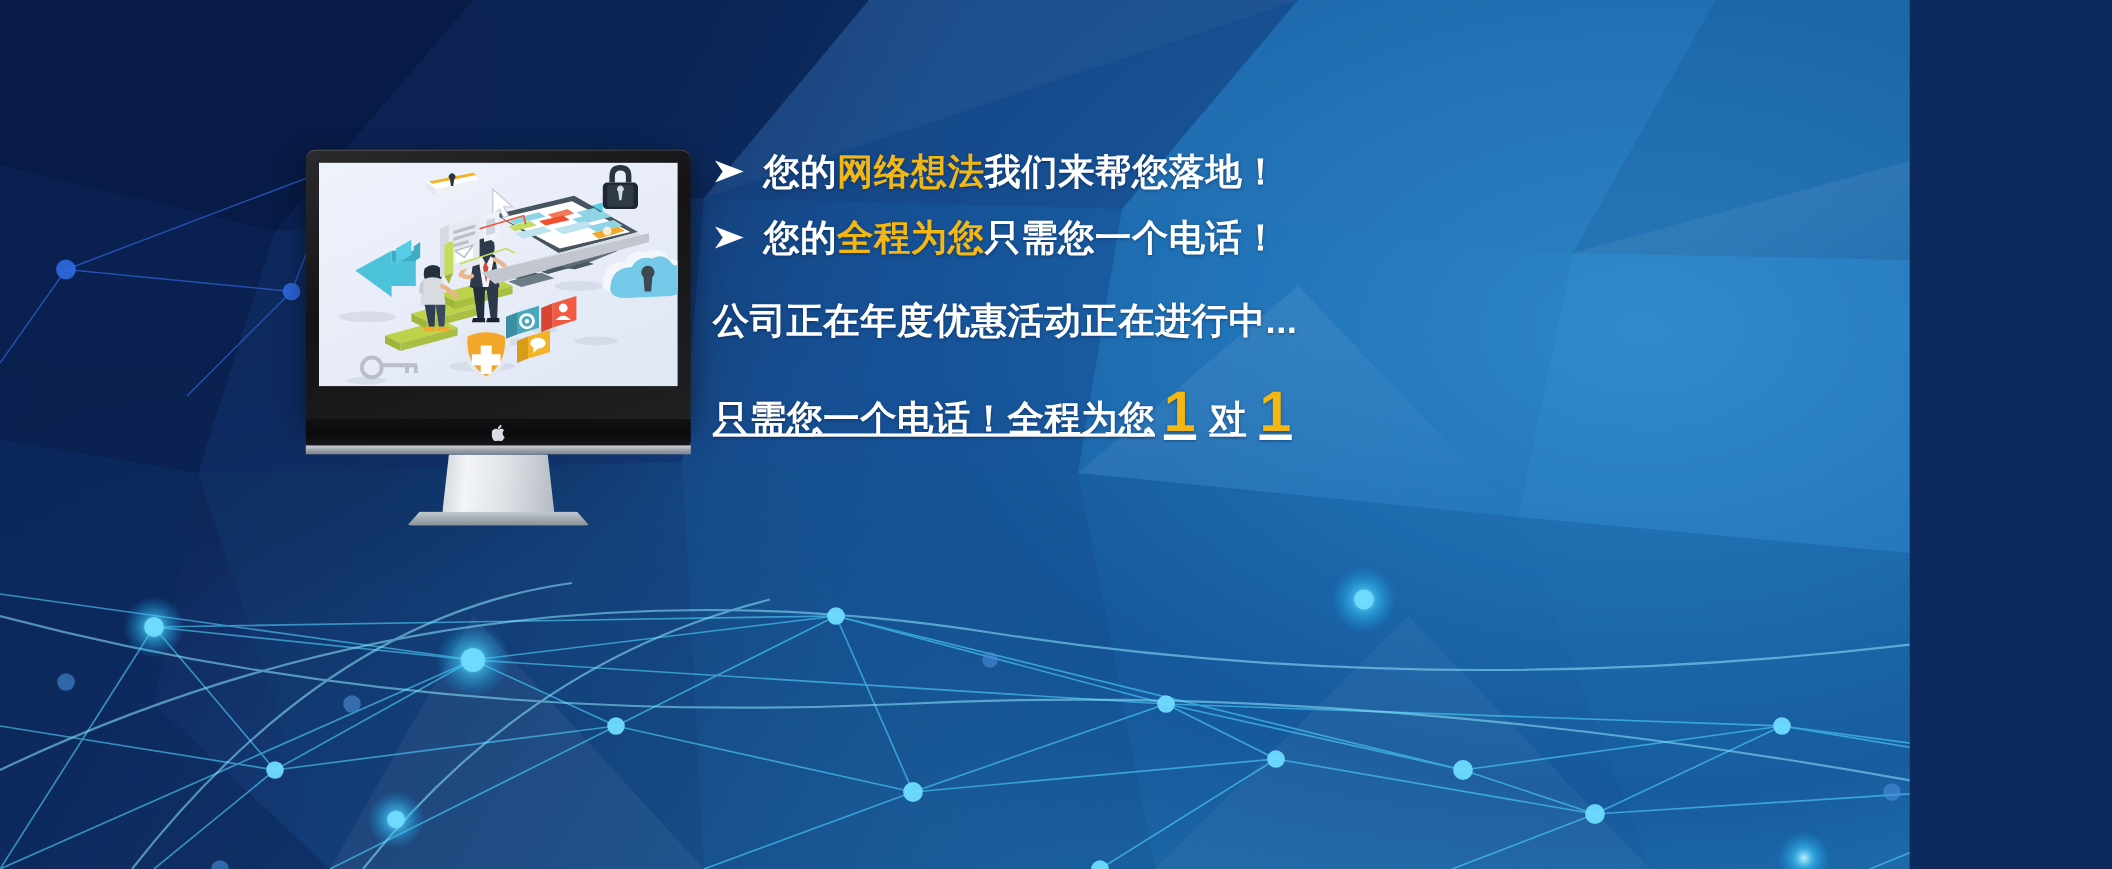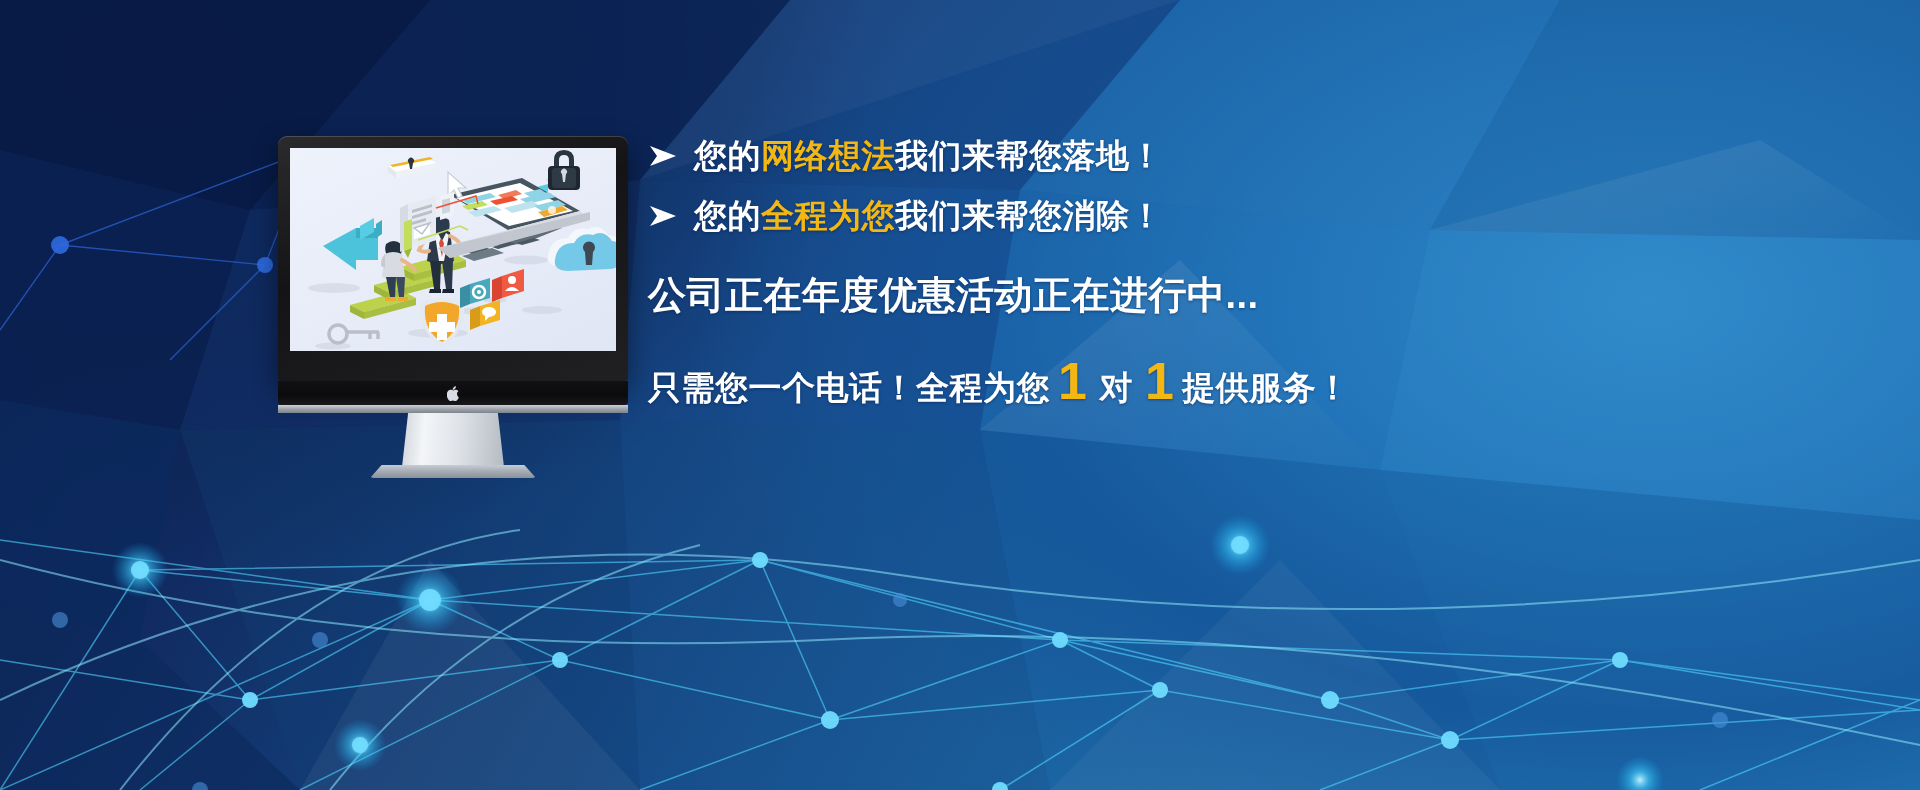--- a/index.html
+++ b/index.html
@@ -5,21 +5,21 @@
   * { margin:0; padding:0; box-sizing:border-box; }
   html, body {
     width:1920px; height:790px;
     overflow:hidden;
     background:#0d2a5e;
     font-family:"Liberation Sans","DejaVu Sans",sans-serif;
   }
 
   #banner {
     position:relative;
-    width:1920px; height:790px;
+    width:1736px; height:790px;
     overflow:hidden;
   }
 
   
   .bg-layer { position:absolute; inset:0; }
   #bg-base {
     background:
       radial-gradient(ellipse 1100px 700px at 86% 38%, #2f87c8 0%, #1f6fb4 32%, #14549a 60%, rgba(16,62,122,0) 88%),
       radial-gradient(ellipse 900px 620px at 8% 8%, #0a1f4e 0%, #0c2452 45%, rgba(12,36,82,0) 82%),
       linear-gradient(120deg,#0a1c46 0%,#112c63 22%,#17508f 48%,#1f6fae 70%,#2a86c4 100%);
@@ -69,30 +69,30 @@
   .bullet-arrow { width:46px; flex:0 0 46px; display:flex; align-items:center; }
   .bullet-text {
     font-size:33px; font-weight:bold; color:#ffffff;
     letter-spacing:.5px; white-space:nowrap;
     text-shadow:0 1px 3px rgba(0,20,60,.45);
   }
   .hl-gold { color:#f3b713; }
 
   #promo-line {
     margin-top:24px;
-    font-size:38px; font-weight:bold; color:#ffffff;
+    font-size:33px; font-weight:bold; color:#ffffff;
     letter-spacing:.5px; white-space:nowrap;
     text-shadow:0 1px 3px rgba(0,20,60,.45);
   }
   #service-line {
     margin-top:34px;
     font-size:33px; font-weight:bold; color:#ffffff;
     letter-spacing:.5px; white-space:nowrap;
     text-shadow:0 1px 3px rgba(0,20,60,.45);
-    display:flex; align-items:baseline;
+    display:flex; align-items:baseline;text-decoration:underline;
   }
   .big-one {
     color:#f3b713; font-size:52px; font-weight:bold;
     padding:0 8px; line-height:1;
   }
   .mid-word { padding:0 4px; }
 </style>
 </head>
 <body>
 
@@ -423,28 +423,27 @@
       </span>
       <span class="bullet-text"><span>您的</span><span class="hl-gold">网络想法</span><span>我们来帮您落地！</span></span>
     </div>
 
     <div class="bullet-row">
       <span class="bullet-arrow">
         <svg width="30" height="22" viewBox="0 0 30 22" aria-hidden="true">
           <path d="M2,1 L28,11 L2,21 L9,11 Z" fill="#ffffff"></path>
         </svg>
       </span>
-      <span class="bullet-text"><span>您的</span><span class="hl-gold">全程为您</span><span>我们来帮您消除！</span></span>
+      <span class="bullet-text"><span>您的</span><span class="hl-gold">全程为您</span><span>只需您一个电话！</span></span>
     </div>
 
 
     <div id="promo-line">公司正在年度优惠活动正在进行中...</div>
 
     <div id="service-line">
       <span>只需您一个电话！全程为您</span>
       <span class="big-one">1</span>
       <span class="mid-word">对</span>
       <span class="big-one">1</span>
-      <span>提供服务！</span>
     </div>
   </div>
 
 </div>
 
 </body></html>

